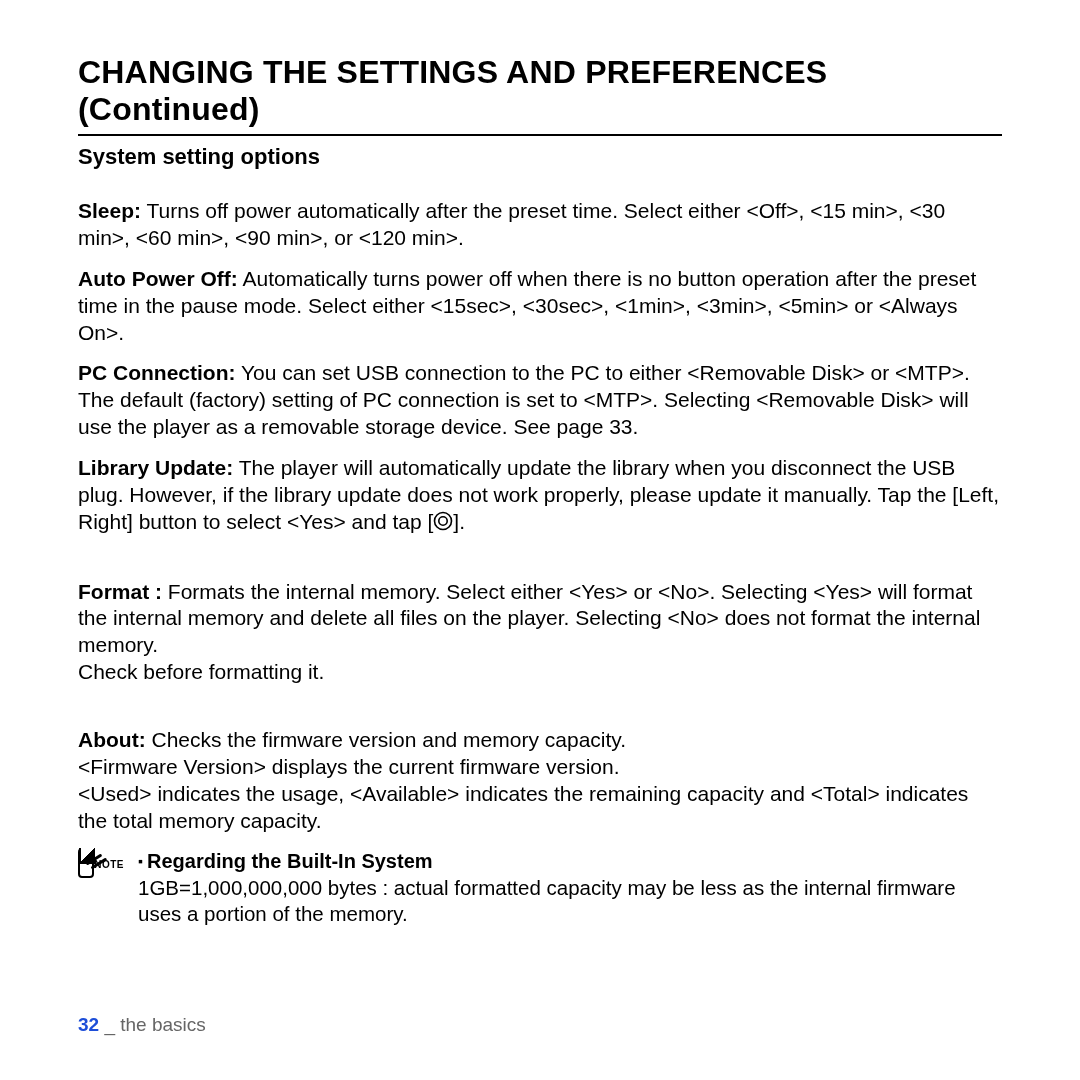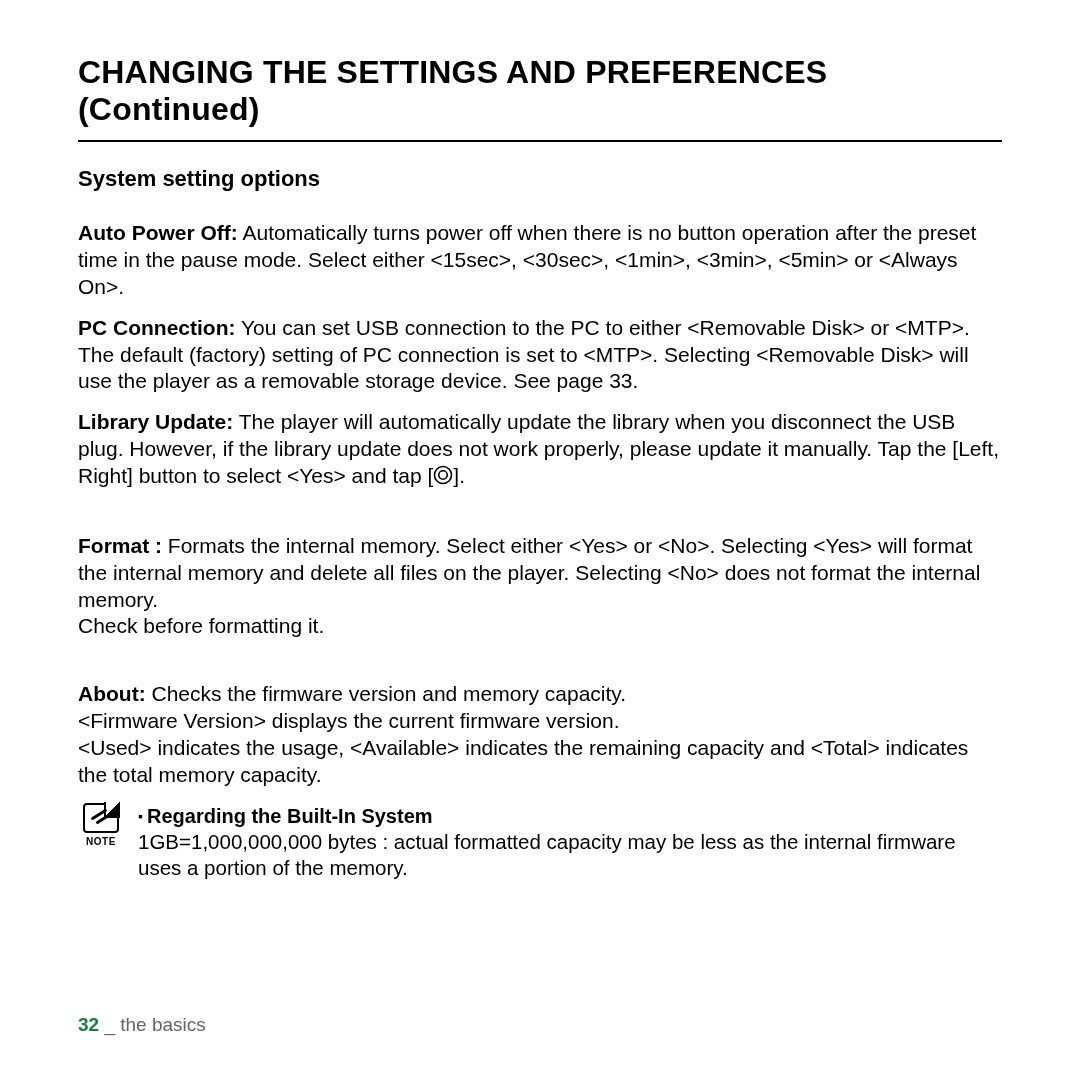--- a/index.html
+++ b/index.html
@@ -9,22 +9,22 @@
     background: #ffffff;
     color: #000000;
     padding: 54px 78px 40px 78px;
     position: relative;
   }
   .page-title {
     font-size: 32px;
     font-weight: bold;
     letter-spacing: 0.2px;
     border-bottom: 2px solid #000;
-    padding-bottom: 12px;
-    margin-bottom: 24px;
+    padding-bottom: 6px;
+    margin-bottom: 8px;
   }
   .subtitle {
     font-size: 22px;
     font-weight: bold;
     margin-bottom: 28px;
   }
   .body p {
     font-size: 21px;
     line-height: 1.28;
     margin-bottom: 14px;
@@ -36,21 +36,21 @@
     vertical-align: -2px;
   }
   .note-block {
     display: flex;
     align-items: flex-start;
     margin-top: 8px;
     gap: 14px;
   }
   .note-icon-wrap {
     display: flex;
-    flex-direction: column;
+    flex-direction: row;
     align-items: center;
     width: 46px;
     flex-shrink: 0;
   }
   .note-icon {
     width: 36px; height: 30px;
     border: 2.5px solid #000;
     border-radius: 4px;
     position: relative;
     background: #fff;
@@ -90,31 +90,34 @@
     line-height: 1.28;
   }
   .bullet { font-size: 14px; vertical-align: 2px; margin-right: 4px;}
   .footer {
     position: absolute;
     left: 78px;
     bottom: 44px;
     font-size: 19px;
     color: #666666;
   }
-  .footer .pnum { font-weight: bold; color: #15803d; }
+  .footer .pnum { font-weight: bold; color: #1d4ed8; }
 </style>
 </head>
 <body>
 
 <h1 class="page-title">CHANGING THE SETTINGS AND PREFERENCES (Continued)</h1>
 
 <h2 class="subtitle">System setting options</h2>
 
 <div class="body">
 
+  <p>
+    <span class="term">Sleep:</span><span> Turns off power automatically after the preset time. Select either &lt;Off&gt;, &lt;15 min&gt;, &lt;30 min&gt;, &lt;60 min&gt;, &lt;90 min&gt;, or &lt;120 min&gt;.</span>
+  </p>
 
   <p>
     <span class="term">Auto Power Off:</span><span> Automatically turns power off when there is no button operation after the preset time in the pause mode. Select either &lt;15sec&gt;, &lt;30sec&gt;, &lt;1min&gt;, &lt;3min&gt;, &lt;5min&gt; or &lt;Always On&gt;.</span>
   </p>
 
   <p>
     <span class="term">PC Connection:</span><span> You can set USB connection to the PC to either &lt;Removable Disk&gt; or &lt;MTP&gt;. The default (factory) setting of PC connection is set to &lt;MTP&gt;. Selecting &lt;Removable Disk&gt; will use the player as a removable storage device. See page 33.</span>
   </p>
 
   <p>

